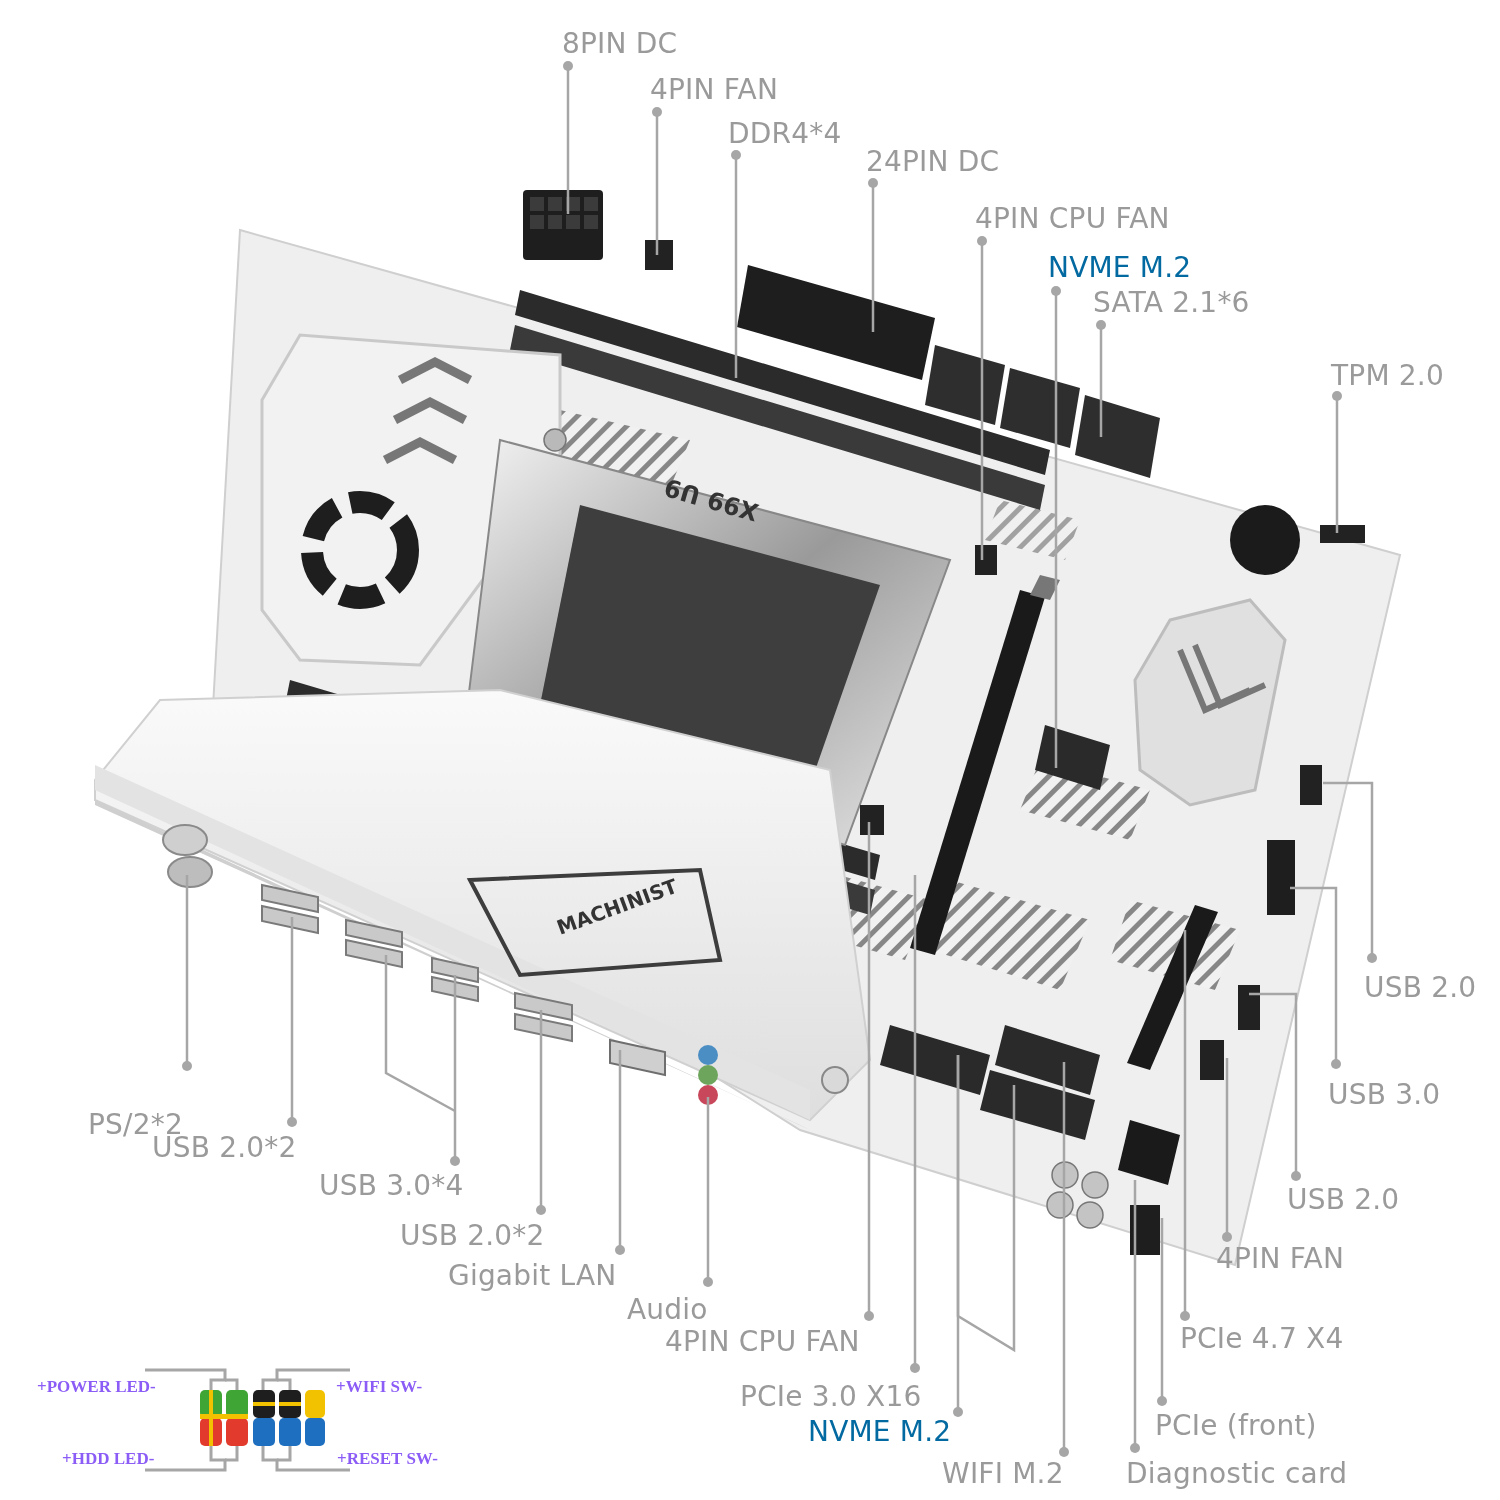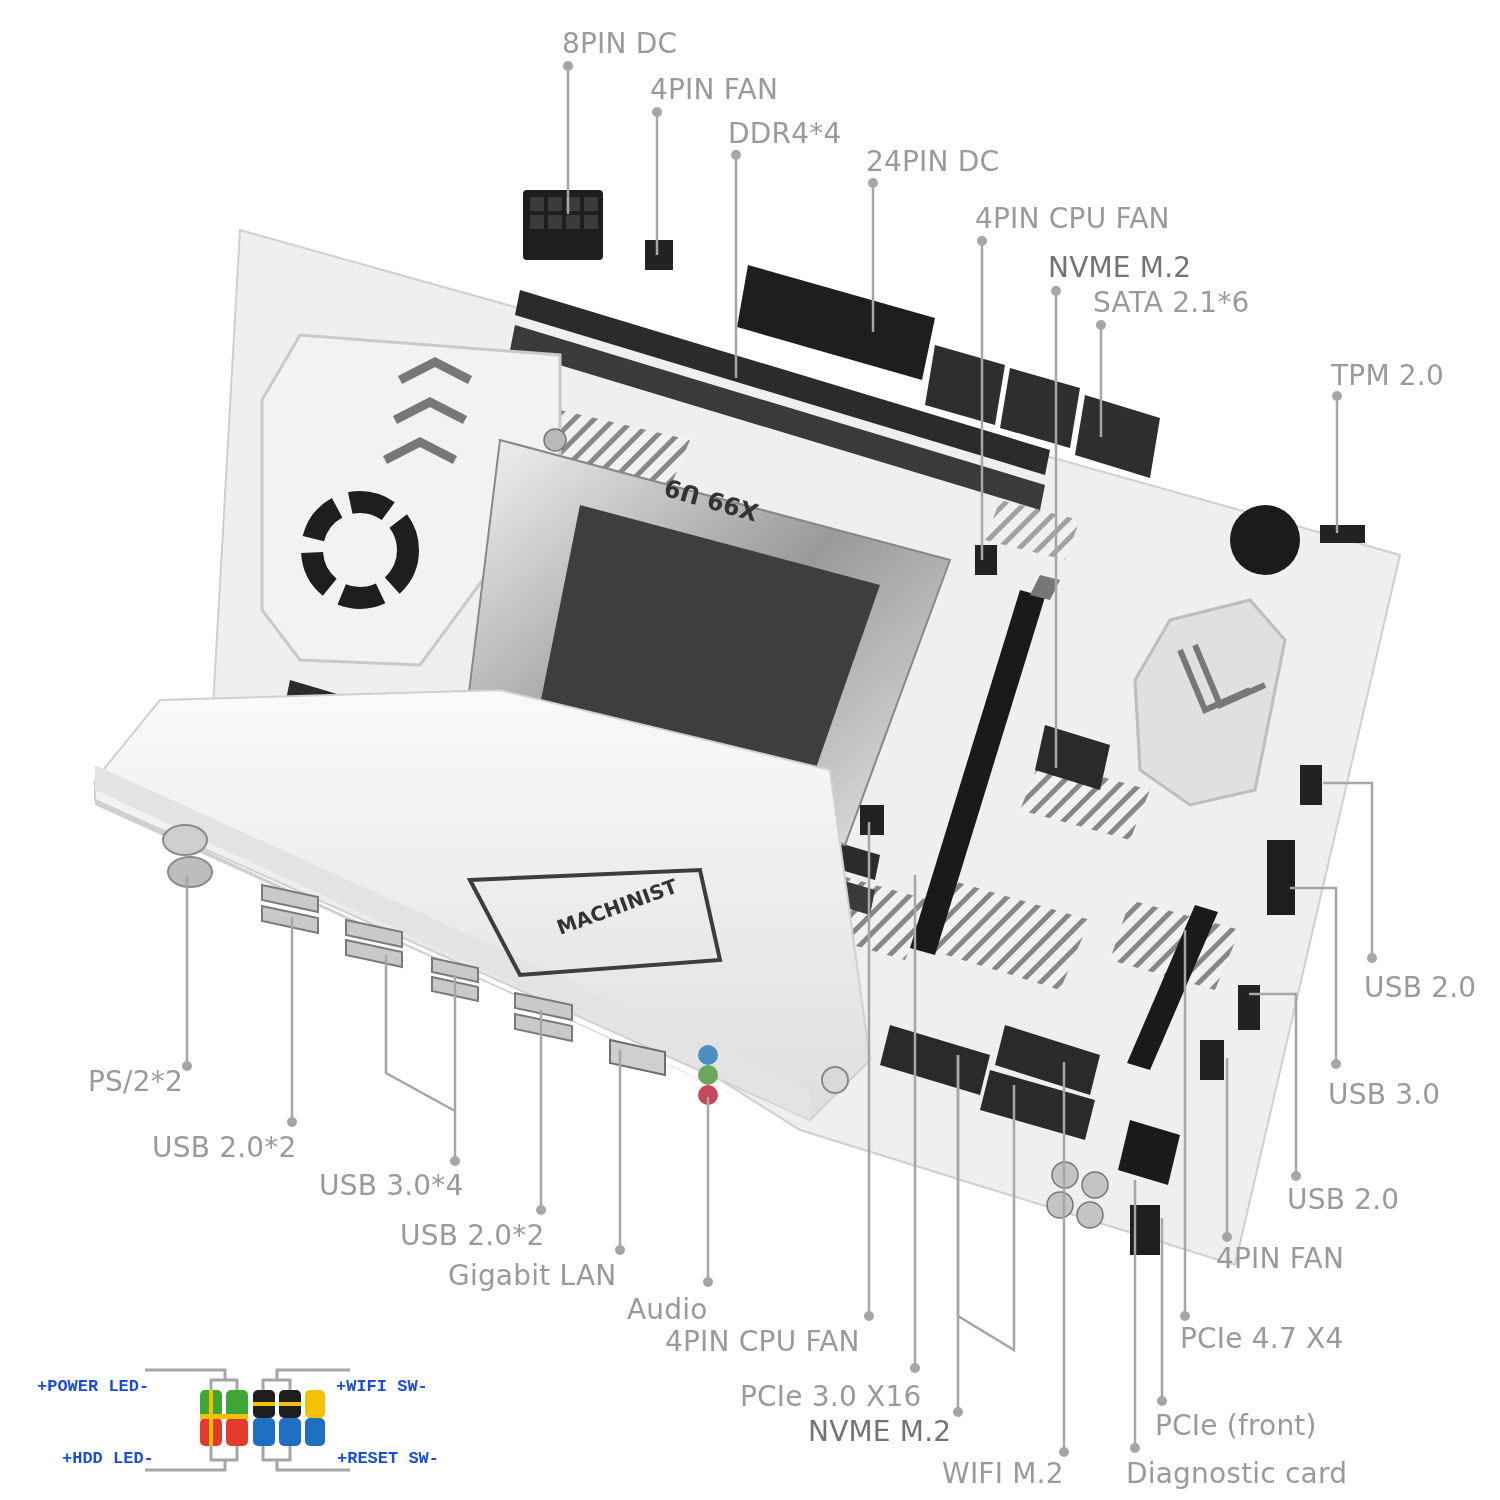--- a/index.html
+++ b/index.html
@@ -1,20 +1,20 @@
 <!DOCTYPE html>
 <html><head>
 <meta charset="utf-8">
 <style>
   html,body{margin:0;padding:0;background:#ffffff;}
   body{width:1500px;height:1500px;position:relative;overflow:hidden;font-family:"DejaVu Sans",sans-serif;}
   #stage{position:absolute;left:0;top:0;width:1500px;height:1500px;}
   .lbl{position:absolute;font-family:"DejaVu Sans",sans-serif;font-size:28px;color:#9a9a9a;white-space:nowrap;line-height:1;letter-spacing:0.2px;}
-  .lbl.red{color:#737373;}
-  .fp{position:absolute;font-family:Liberation Mono, monospace;font-weight:bold;font-size:17px;color:#1d4ed8;white-space:nowrap;line-height:1;}
+  .lbl.red{color:#0369a1;}
+  .fp{position:absolute;font-family:Liberation Serif, serif;font-weight:bold;font-size:17px;color:#8b5cf6;white-space:nowrap;line-height:1;}
   svg text{font-family:"DejaVu Sans",sans-serif;}
 </style>
 </head>
 <body>
 
 <div id="stage">
 
   <svg width="1500" height="1500" viewBox="0 0 1500 1500" style="position:absolute;left:0;top:0">
     <defs>
       <pattern id="stripes" width="14" height="14" patternUnits="userSpaceOnUse" patternTransform="rotate(45)">
@@ -277,21 +277,21 @@
   <div class="lbl" style="left:1331px;top:362px">TPM 2.0</div>
 
   <div class="lbl" style="left:1364px;top:974px">USB 2.0</div>
   <div class="lbl" style="left:1328px;top:1081px">USB 3.0</div>
   <div class="lbl" style="left:1287px;top:1186px">USB 2.0</div>
   <div class="lbl" style="left:1216px;top:1245px">4PIN FAN</div>
   <div class="lbl" style="left:1180px;top:1325px">PCIe 4.7 X4</div>
   <div class="lbl" style="left:1155px;top:1412px">PCIe (front)</div>
   <div class="lbl" style="left:1126px;top:1460px">Diagnostic card</div>
 
-  <div class="lbl" style="left:88px;top:1068px">PS/2*2</div>
+  <div class="lbl" style="left:88px;top:1111px">PS/2*2</div>
   <div class="lbl" style="left:152px;top:1134px">USB 2.0*2</div>
   <div class="lbl" style="left:319px;top:1172px">USB 3.0*4</div>
   <div class="lbl" style="left:400px;top:1222px">USB 2.0*2</div>
   <div class="lbl" style="left:448px;top:1262px">Gigabit LAN</div>
   <div class="lbl" style="left:627px;top:1296px">Audio</div>
   <div class="lbl" style="left:665px;top:1328px">4PIN CPU FAN</div>
   <div class="lbl" style="left:740px;top:1383px">PCIe 3.0 X16</div>
   <div class="lbl red" style="left:808px;top:1418px">NVME M.2</div>
   <div class="lbl" style="left:942px;top:1460px">WIFI M.2</div>
 

